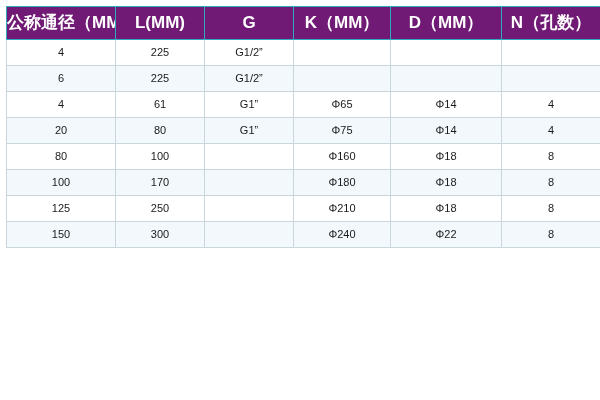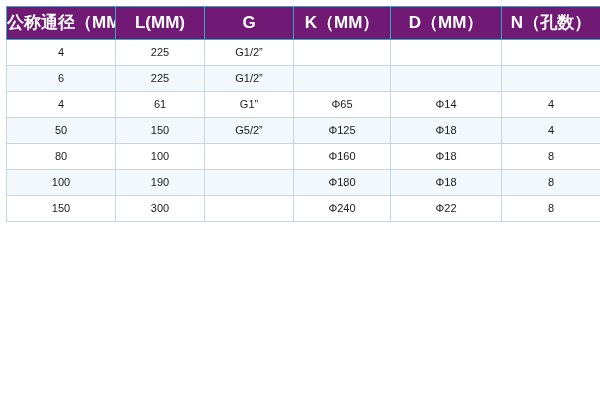--- a/index.html
+++ b/index.html
@@ -86,40 +86,48 @@
     </tr>
     <tr>
       <td>4</td>
       <td>61</td>
       <td>G1”</td>
       <td>Φ65</td>
       <td>Φ14</td>
       <td>4</td>
     </tr>
     <tr>
-      <td>50</td>
-      <td>150</td>
-      <td>G5/2”</td>
-      <td>Φ125</td>
-      <td>Φ18</td>
+      <td>20</td>
+      <td>80</td>
+      <td>G1”</td>
+      <td>Φ75</td>
+      <td>Φ14</td>
       <td>4</td>
     </tr>
     <tr>
       <td>80</td>
       <td>100</td>
       <td></td>
       <td>Φ160</td>
       <td>Φ18</td>
       <td>8</td>
     </tr>
     <tr>
       <td>100</td>
-      <td>190</td>
+      <td>170</td>
       <td></td>
       <td>Φ180</td>
+      <td>Φ18</td>
+      <td>8</td>
+    </tr>
+    <tr>
+      <td>125</td>
+      <td>250</td>
+      <td></td>
+      <td>Φ210</td>
       <td>Φ18</td>
       <td>8</td>
     </tr>
     <tr>
       <td>150</td>
       <td>300</td>
       <td></td>
       <td>Φ240</td>
       <td>Φ22</td>
       <td>8</td>

